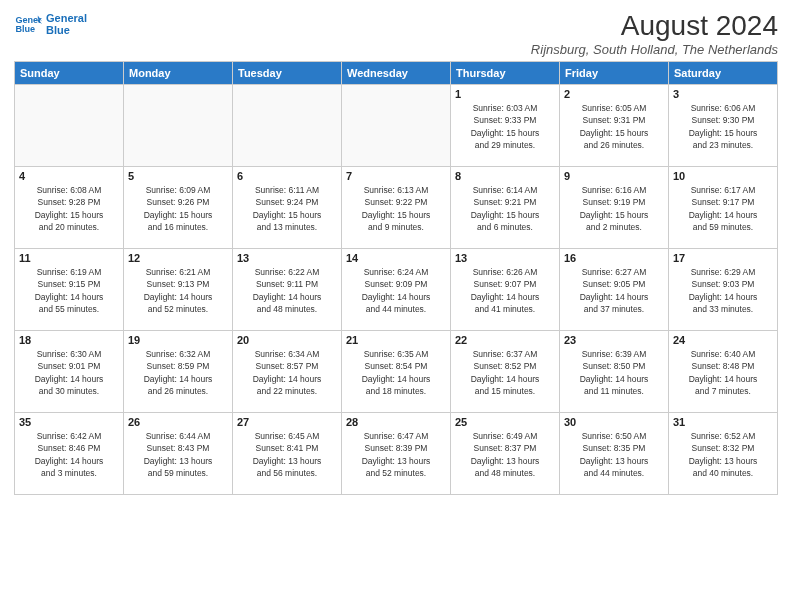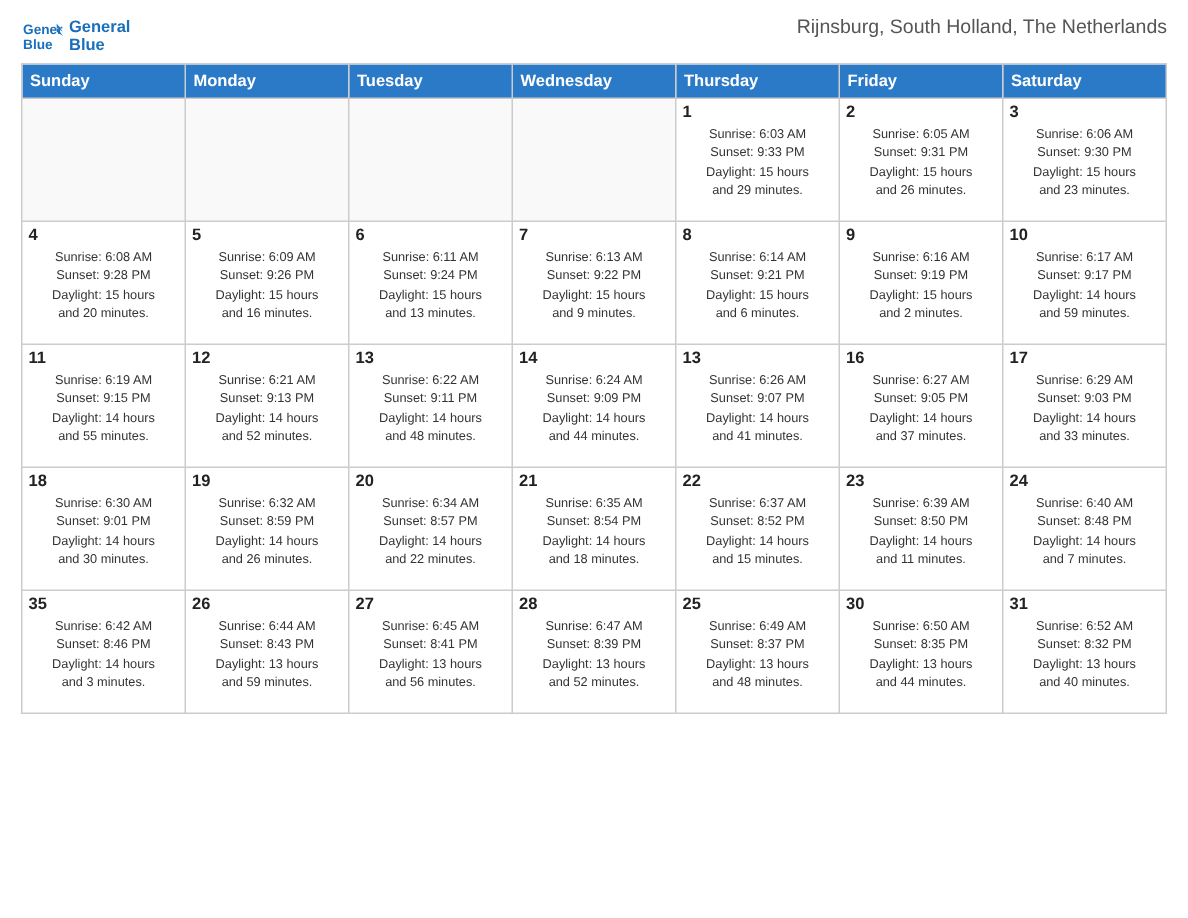--- a/index.html
+++ b/index.html
@@ -33,20 +33,21 @@
       text-align: right;
     }
     .month-year {
       font-size: 28px;
       color: #333;
       font-weight: 300;
     }
     .location {
       font-size: 13px;
       color: #555;
+      font-style: italic;
     }
     table {
       width: 100%;
       border-collapse: collapse;
       table-layout: fixed;
       border-radius: 19px;
     }
     thead tr th {
       background-color: #2a7ac7;
       color: #fff;
@@ -102,20 +103,21 @@
         <text x="2" y="32" font-size="13" font-weight="bold" fill="#1a6fba">Blue</text>
         <polygon points="34,8 40,16 34,12" fill="#2a7ac7"></polygon>
         <polygon points="34,12 40,20 34,16" fill="#1a6fba"></polygon>
       </svg>
       <div>
         <div style="font-size:11px;font-weight:bold;color:#1a6fba;line-height:1.1">General</div>
         <div style="font-size:11px;font-weight:bold;color:#1a6fba;line-height:1.1">Blue</div>
       </div>
     </div>
     <div class="title-block">
+      <div class="month-year">August 2024</div>
       <div class="location">Rijnsburg, South Holland, The Netherlands</div>
     </div>
   </div>
 
   <table>
     <thead>
       <tr>
       <th>Sunday</th>
           <th>Monday</th>
           <th>Tuesday</th>

